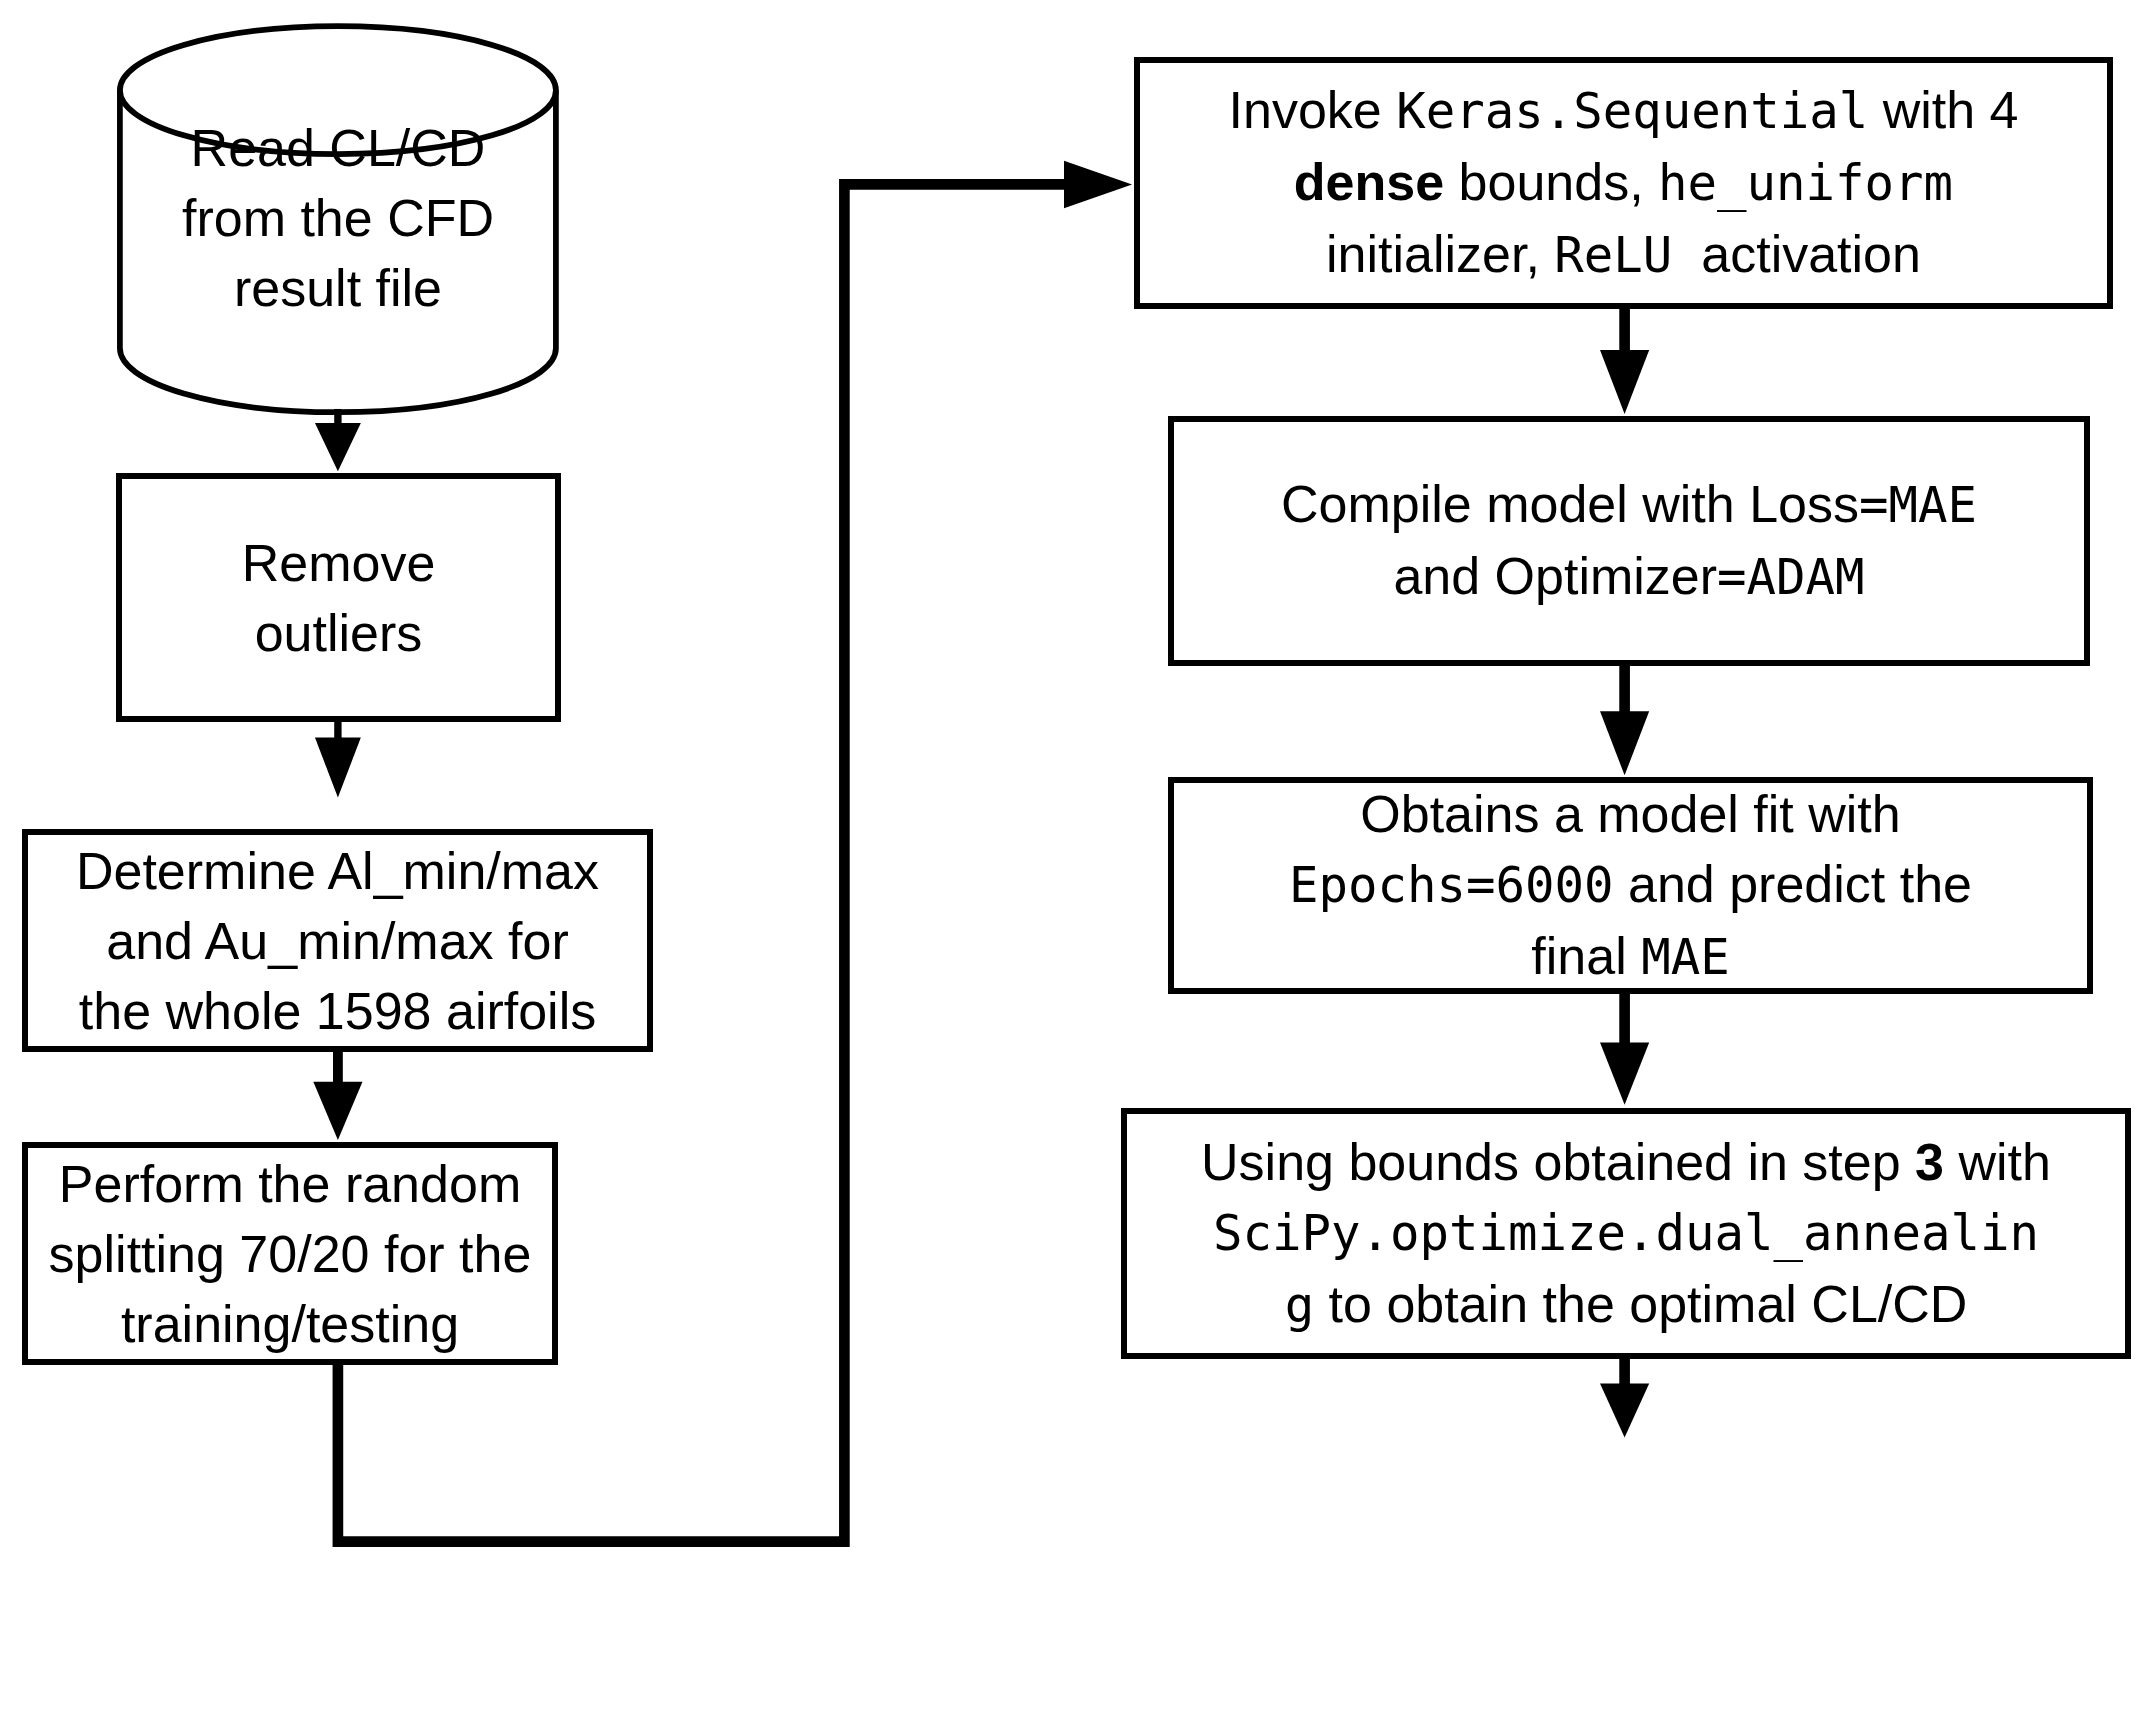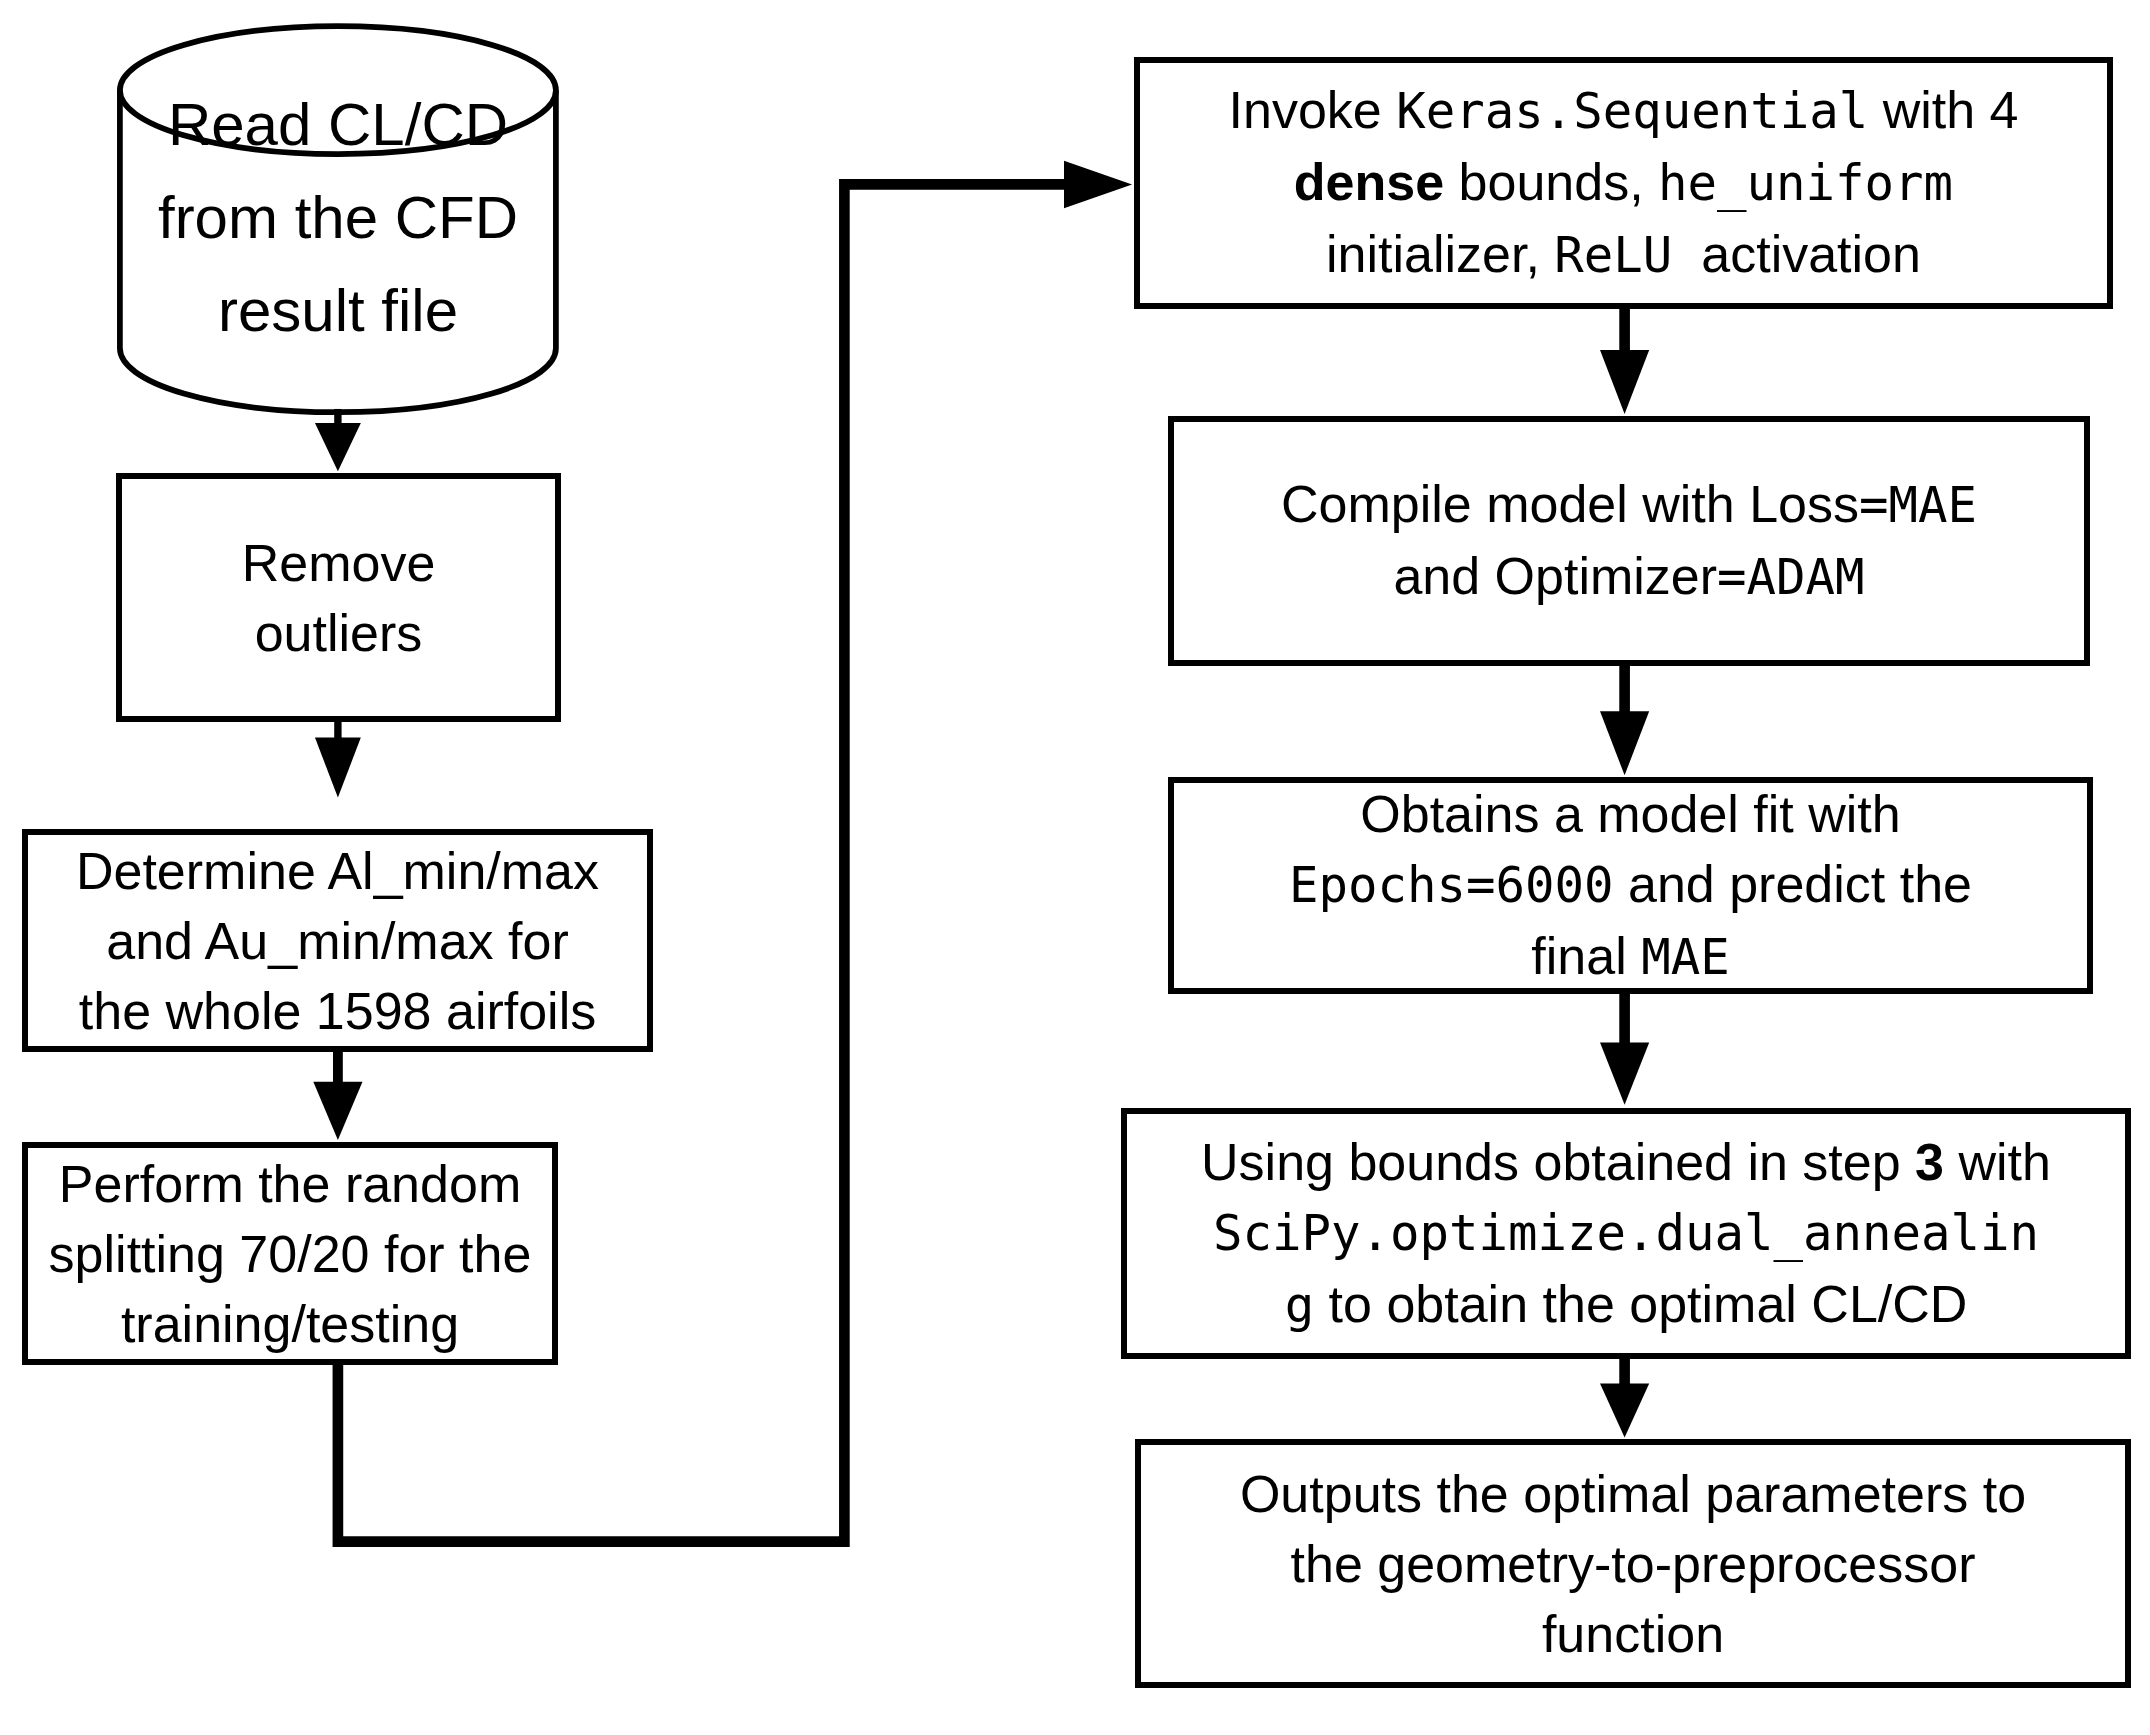--- a/index.html
+++ b/index.html
@@ -20,23 +20,22 @@
     display:flex; flex-direction:column;
     justify-content:center; align-items:center;
     text-align:center;
     font-size:52px; line-height:70px;
   }
   .cyl-label {
     position:absolute;
     display:flex; flex-direction:column;
     justify-content:center; align-items:center;
     text-align:center;
-    font-size:60px; line-height:70px;
+    font-size:52px; line-height:70px;
     background:transparent;
-    gap:23px;
   }
   .line { white-space:pre; }
   .mono { font-family:"DejaVu Sans Mono", monospace; font-size:49px; }
   .b { font-weight:bold; }
 </style>
 </head>
 <body>
 
 <div id="canvas">
 
@@ -128,20 +127,15 @@
     <div class="line"><span class="mono">Epochs=6000</span><span> and predict the</span></div>
     <div class="line"><span>final </span><span class="mono">MAE</span></div>
   </div>
 
   <div class="node" style="left:1121px; top:1108px; width:1010px; height:251px;">
     <div class="line"><span>Using bounds obtained in step </span><span class="b">3</span><span> with</span></div>
     <div class="line"><span class="mono">SciPy.optimize.dual_annealin</span></div>
     <div class="line"><span class="mono">g</span><span> to obtain the optimal CL/CD</span></div>
   </div>
 
-  <div class="node" style="left:1135px; top:1439px; width:996px; height:249px;">
-    <div class="line"><span>Outputs the optimal parameters to</span></div>
-    <div class="line"><span>the geometry-to-preprocessor</span></div>
-    <div class="line"><span>function</span></div>
-  </div>
 
 </div>
 
 
 </body></html>

